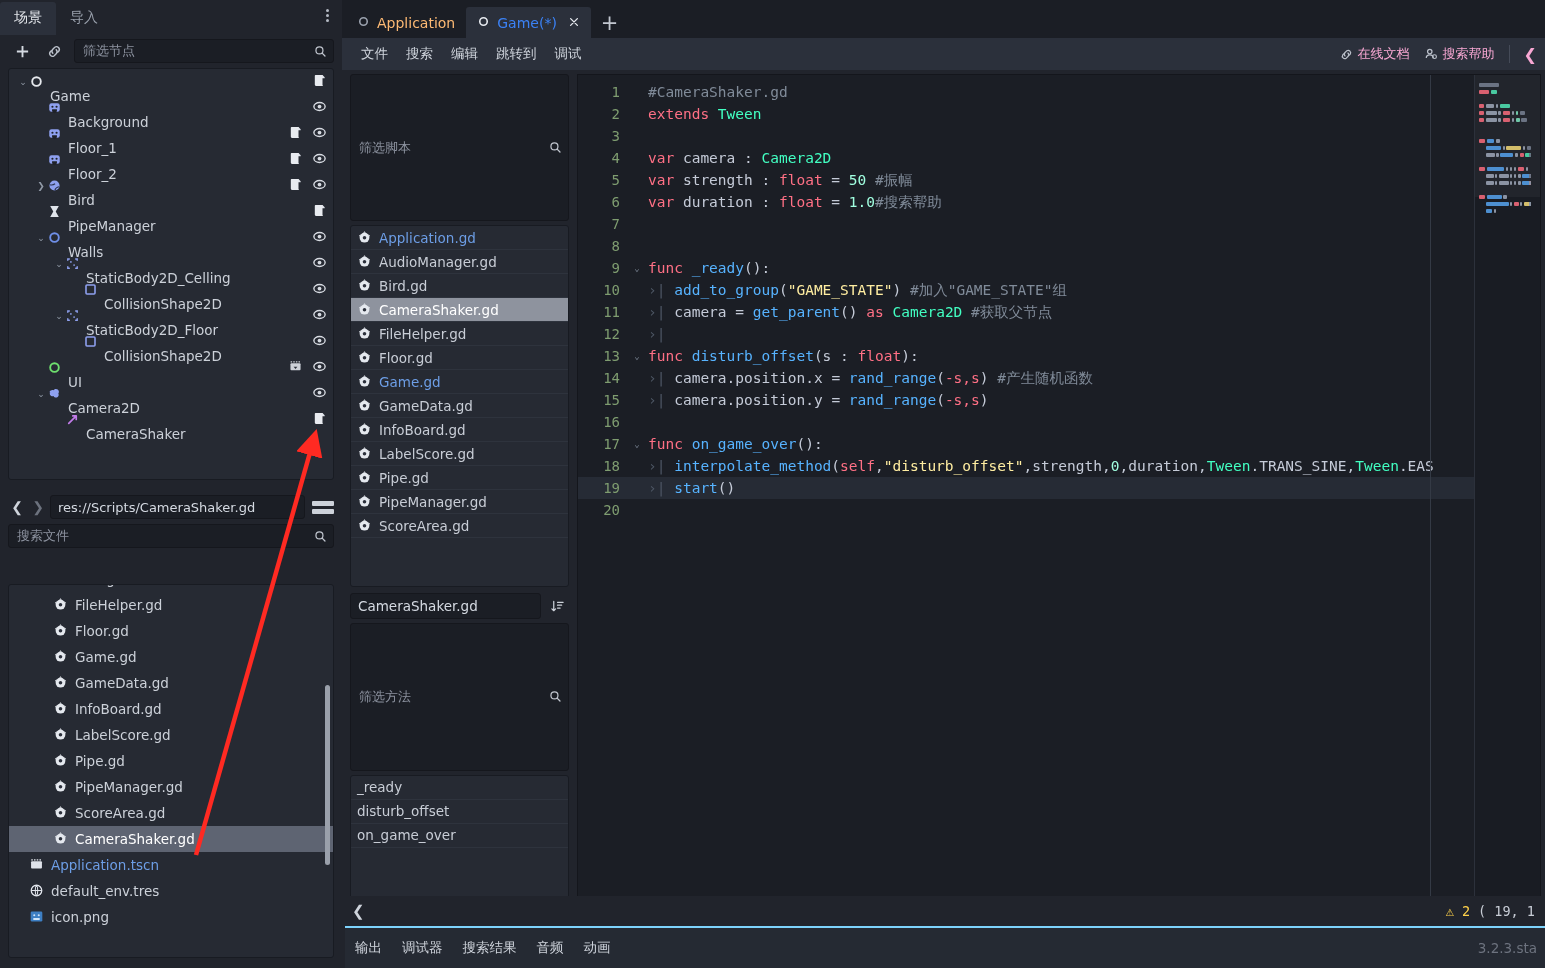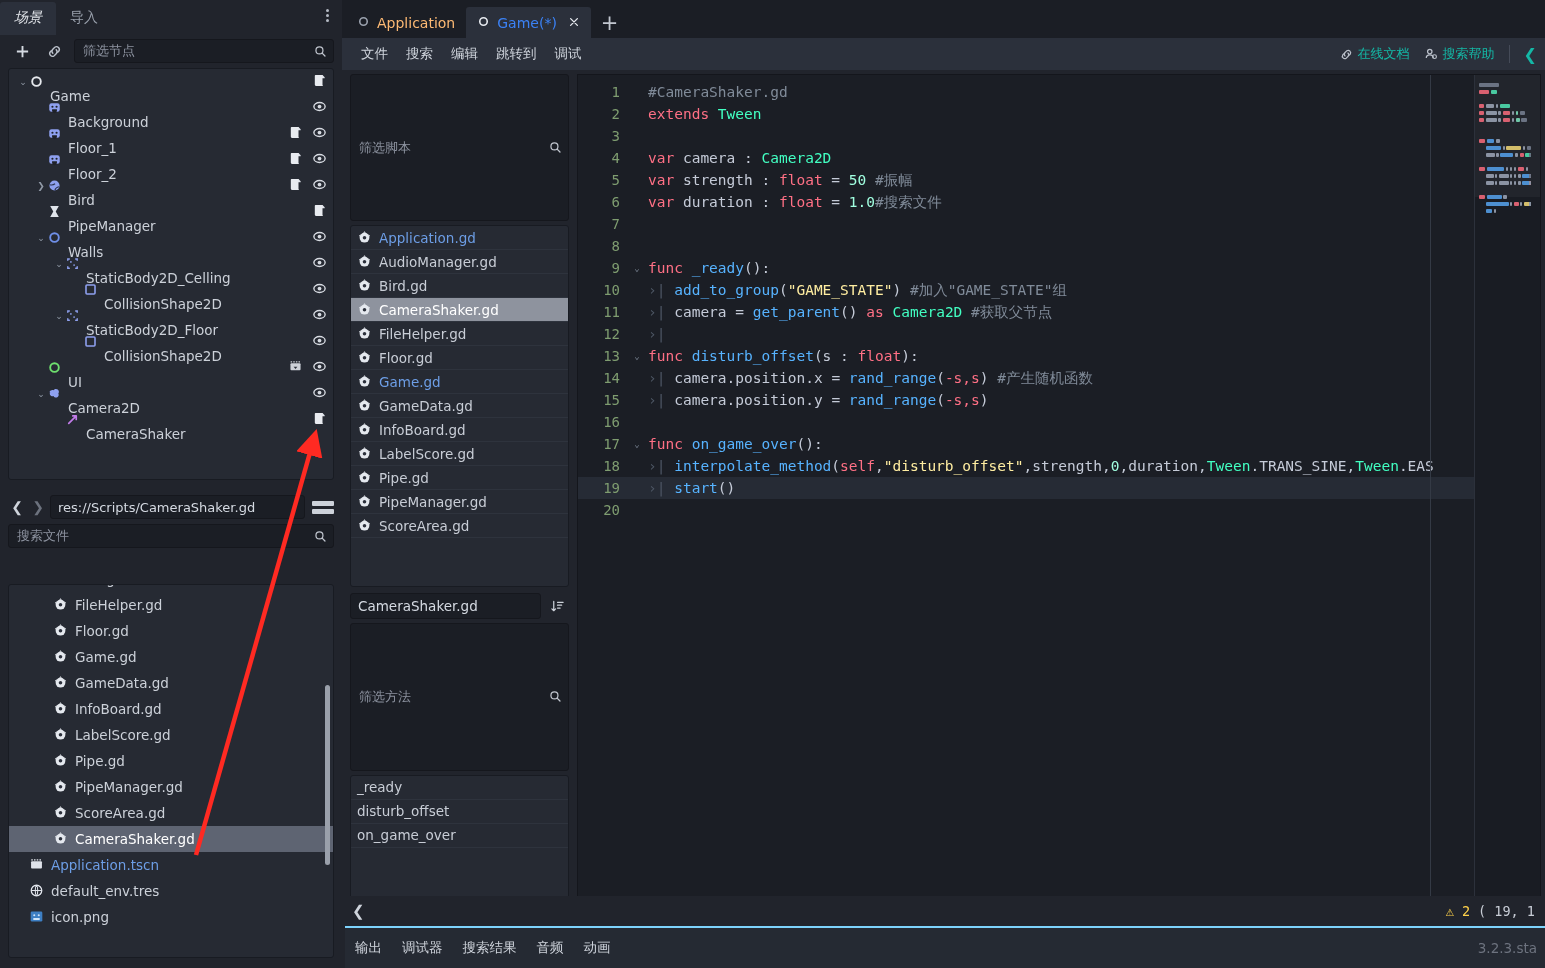--- a/index.html
+++ b/index.html
@@ -12,21 +12,21 @@
     -webkit-font-smoothing:antialiased;
   }
   .app { position:relative; width:1545px; height:968px; background:#21242c; }
 
   
   .panel-tabbar { display:flex; align-items:flex-end; height:35px; background:#21242c; position:relative; }
   .panel-tab {
     padding:7px 14px 8px 14px; font-size:14px; color:#9aa1ad; cursor:default;
     border-top-left-radius:3px; border-top-right-radius:3px;
   }
-  .panel-tab.active { background:#2b303b; color:#e0e3e8;font-style:italic; }
+  .panel-tab.active { background:#2b303b; color:#e0e3e8; }
   .dots-menu { position:absolute; right:8px; top:7px; width:14px; height:20px; cursor:pointer; }
   .dots-menu i { display:block; width:3px; height:3px; border-radius:50%; background:#b4bac4; margin:2px auto; }
 
   
   .left-col { position:absolute; left:0; top:0; width:342px; height:968px; }
 
   .scene-dock { position:absolute; left:0; top:0; width:342px; height:492px; background:#21242c; }
   .scene-toolrow { display:flex; align-items:center; gap:8px; padding:4px 8px 6px 10px; height:34px; }
   .icon-btn { width:24px;height:22px;display:flex;align-items:center;justify-content:center;cursor:pointer;color:#cdd2da; }
   .filter-box {
@@ -65,21 +65,21 @@
   
   .editor-col { position:absolute; left:342px; top:0; right:0; bottom:0; background:#21242c; }
   .sc-tabbar { display:flex; align-items:flex-end; height:38px; background:#1b1e25; padding-left:4px; }
   .sc-tab { display:flex; align-items:center; gap:7px; height:31px; padding:0 11px; font-size:14px; color:#fdba74; cursor:pointer; border-radius:3px 3px 0 0; }
   .sc-tab.active { background:#2b303b; color:#3b82f6;margin-top:20px; }
   .plus-tab { font-size:21px; color:#c2c7d0; padding:0 10px 4px 10px; cursor:pointer; line-height:1; }
 
   .menubar { height:32px; display:flex; align-items:center; padding-left:10px; background:#2b303b; position:relative; }
   .menu-item { padding:4px 9px; font-size:13.5px; color:#cfd4dc; cursor:pointer; border-radius:3px; }
   .menu-right { position:absolute; right:8px; top:0; height:32px; display:flex; align-items:center; gap:14px; }
-  .menu-right .mr { display:flex;align-items:center;gap:5px; font-size:13px; color:#14b8a6; cursor:pointer; }
+  .menu-right .mr { display:flex;align-items:center;gap:5px; font-size:13px; color:#f9a8d4; cursor:pointer; }
   .vdiv { width:1px; height:18px; background:#454b58; }
 
   .ed-body { position:absolute; left:0; top:70px; right:0; bottom:42px; display:flex; }
 
   .script-col { width:233px; flex:0 0 233px; position:relative; background:#21242c; padding:4px 6px 4px 8px; display:flex; flex-direction:column; gap:4px; }
   .list-frame { background:#262a33; border:1px solid #181b22; border-radius:3px; overflow:hidden; }
   .sc-row { height:24px; display:flex; align-items:center; padding:0 6px; font-size:13.5px; color:#c8cdd6; border-bottom:1px solid #2e333d; cursor:pointer; white-space:nowrap; }
   .sc-row.sel { background:#8e939e; color:#fff; }
   .sc-row.link { color:#6d9ee6; }
   .sc-row .lbl { margin-left:6px; }
@@ -749,21 +749,21 @@
       </div>
 
       <div class="code-col">
         <div class="code-area">
           <div id="code-rows" style="padding-top:6px">
               <div class="cl"><span class="ln">1</span><span class="fold"></span><span class="ctext"><span class="cm">#CameraShaker.gd</span></span></div>
               <div class="cl"><span class="ln">2</span><span class="fold"></span><span class="ctext"><span class="k">extends </span><span class="ty">Tween</span></span></div>
               <div class="cl"><span class="ln">3</span><span class="fold"></span><span class="ctext"></span></div>
               <div class="cl"><span class="ln">4</span><span class="fold"></span><span class="ctext"><span class="k">var </span><span class="id">camera </span><span class="op">: </span><span class="ty">Camera2D</span></span></div>
               <div class="cl"><span class="ln">5</span><span class="fold"></span><span class="ctext"><span class="k">var </span><span class="id">strength </span><span class="op">: </span><span class="k">float </span><span class="op">= </span><span class="num">50</span><span class="cm"> #振幅</span></span></div>
-              <div class="cl"><span class="ln">6</span><span class="fold"></span><span class="ctext"><span class="k">var </span><span class="id">duration </span><span class="op">: </span><span class="k">float </span><span class="op">= </span><span class="num">1.0</span><span class="cm">#搜索文件</span></span></div>
+              <div class="cl"><span class="ln">6</span><span class="fold"></span><span class="ctext"><span class="k">var </span><span class="id">duration </span><span class="op">: </span><span class="k">float </span><span class="op">= </span><span class="num">1.0</span><span class="cm">#搜索帮助</span></span></div>
               <div class="cl"><span class="ln">7</span><span class="fold"></span><span class="ctext"></span></div>
               <div class="cl"><span class="ln">8</span><span class="fold"></span><span class="ctext"></span></div>
               <div class="cl"><span class="ln">9</span><span class="fold">⌄</span><span class="ctext"><span class="k">func </span><span class="fn">_ready</span><span class="op">():</span></span></div>
               <div class="cl"><span class="ln">10</span><span class="fold"></span><span class="ctext"><span class="ind">›| </span><span class="fn">add_to_group</span><span class="op">(</span><span class="str">"GAME_STATE"</span><span class="op">) </span><span class="cm">#加入"GAME_STATE"组</span></span></div>
               <div class="cl"><span class="ln">11</span><span class="fold"></span><span class="ctext"><span class="ind">›| </span><span class="id">camera </span><span class="op">= </span><span class="fn">get_parent</span><span class="op">() </span><span class="k">as </span><span class="ty">Camera2D </span><span class="cm">#获取父节点</span></span></div>
               <div class="cl"><span class="ln">12</span><span class="fold"></span><span class="ctext"><span class="ind">›| </span></span></div>
               <div class="cl"><span class="ln">13</span><span class="fold">⌄</span><span class="ctext"><span class="k">func </span><span class="fn">disturb_offset</span><span class="op">(</span><span class="id">s </span><span class="op">: </span><span class="k">float</span><span class="op">):</span></span></div>
               <div class="cl"><span class="ln">14</span><span class="fold"></span><span class="ctext"><span class="ind">›| </span><span class="id">camera</span><span class="op">.</span><span class="id">position</span><span class="op">.</span><span class="id">x </span><span class="op">= </span><span class="fn">rand_range</span><span class="op">(</span><span class="k">-s,s</span><span class="op">) </span><span class="cm">#产生随机函数</span></span></div>
               <div class="cl"><span class="ln">15</span><span class="fold"></span><span class="ctext"><span class="ind">›| </span><span class="id">camera</span><span class="op">.</span><span class="id">position</span><span class="op">.</span><span class="id">y </span><span class="op">= </span><span class="fn">rand_range</span><span class="op">(</span><span class="k">-s,s</span><span class="op">)</span></span></div>
               <div class="cl"><span class="ln">16</span><span class="fold"></span><span class="ctext"></span></div>

